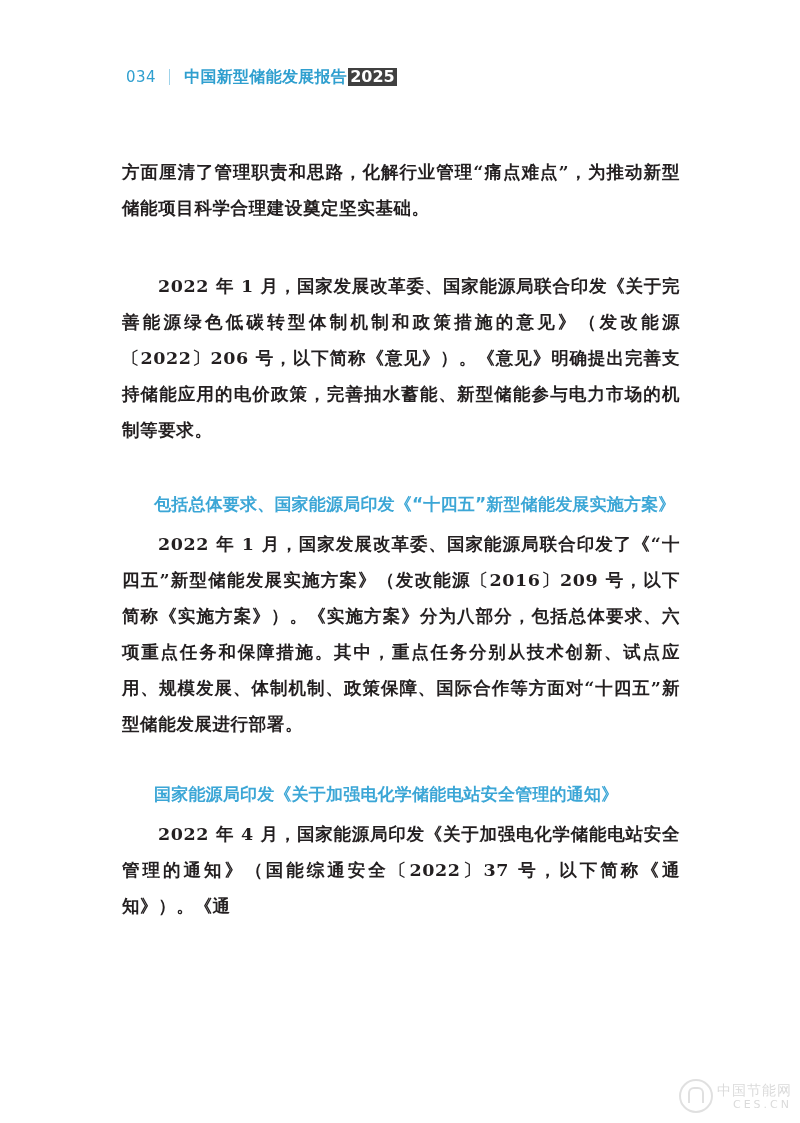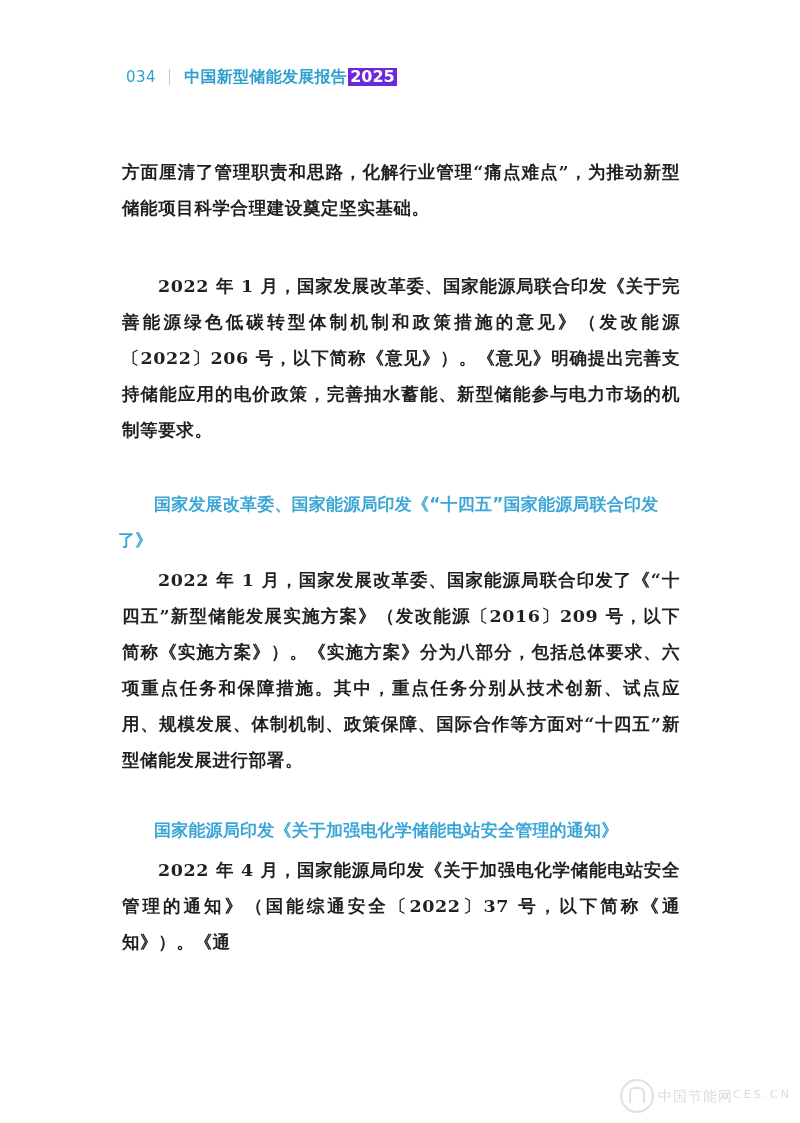--- a/index.html
+++ b/index.html
@@ -38,21 +38,21 @@
     .report-title {
       font-size: 16px;
       font-weight: bold;
       color: #2f9fcf;
       letter-spacing: 0.3px;
     }
     .report-year {
       display: inline-block;
       margin-left: 1px;
       padding: 0 2px;
-      background: #6d28d9;
+      background: #404040;
       color: #ffffff;
       font-size: 16px;
       font-weight: bold;
       line-height: 18px;
     }
     .content {
       position: absolute;
       left: 118px;
       width: 566px;
       top: 150px;
@@ -100,21 +100,21 @@
       content: "";
       position: absolute;
       left: 7px; top: 6px;
       width: 12px; height: 14px;
       border: 2px solid #c8c8c8;
       border-bottom: none;
       border-radius: 6px 6px 0 0;
     }
     .wm-text {
       display: flex;
-      flex-direction: row;
+      flex-direction: column;
       font-family: "DejaVu Sans", "Liberation Sans", sans-serif;
       color: #bdbdbd;
     }
     .wm-cn { font-size: 14px; line-height: 16px; letter-spacing: 1px; }
     .wm-en { font-size: 11px; line-height: 13px; letter-spacing: 3px; text-align: right; }
   </style>
 </head>
 <body>
 
 <div class="header">
@@ -126,21 +126,21 @@
 
 <div class="content">
   <p class="para">方面厘清了管理职责和思路，化解行业管理“痛点难点”，为推动新型储能项目科学合理建设奠定坚实基础。</p>
 
   <div class="gap-lg"></div>
 
   <p class="para indent">2022 年 1 月，国家发展改革委、国家能源局联合印发《关于完善能源绿色低碳转型体制机制和政策措施的意见》（发改能源〔2022〕206 号，以下简称《意见》）。《意见》明确提出完善支持储能应用的电价政策，完善抽水蓄能、新型储能参与电力市场的机制等要求。</p>
 
   <div class="gap-lg"></div>
 
-  <h2 class="heading">国家发展改革委、国家能源局印发《“十四五”国家能源局联合印发了》</h2>
+  <h2 class="heading">包括总体要求、国家能源局印发《“十四五”新型储能发展实施方案》</h2>
   <p class="para indent">2022 年 1 月，国家发展改革委、国家能源局联合印发了《“十四五”新型储能发展实施方案》（发改能源〔2016〕209 号，以下简称《实施方案》）。《实施方案》分为八部分，包括总体要求、六项重点任务和保障措施。其中，重点任务分别从技术创新、试点应用、规模发展、体制机制、政策保障、国际合作等方面对“十四五”新型储能发展进行部署。</p>
 
   <div class="gap-md"></div>
 
   <h2 class="heading">国家能源局印发《关于加强电化学储能电站安全管理的通知》</h2>
   <p class="para indent">2022 年 4 月，国家能源局印发《关于加强电化学储能电站安全管理的通知》（国能综通安全〔2022〕37 号，以下简称《通知》）。《通</p>
 </div>
 
 <div class="watermark">
   <span class="wm-logo"></span>

